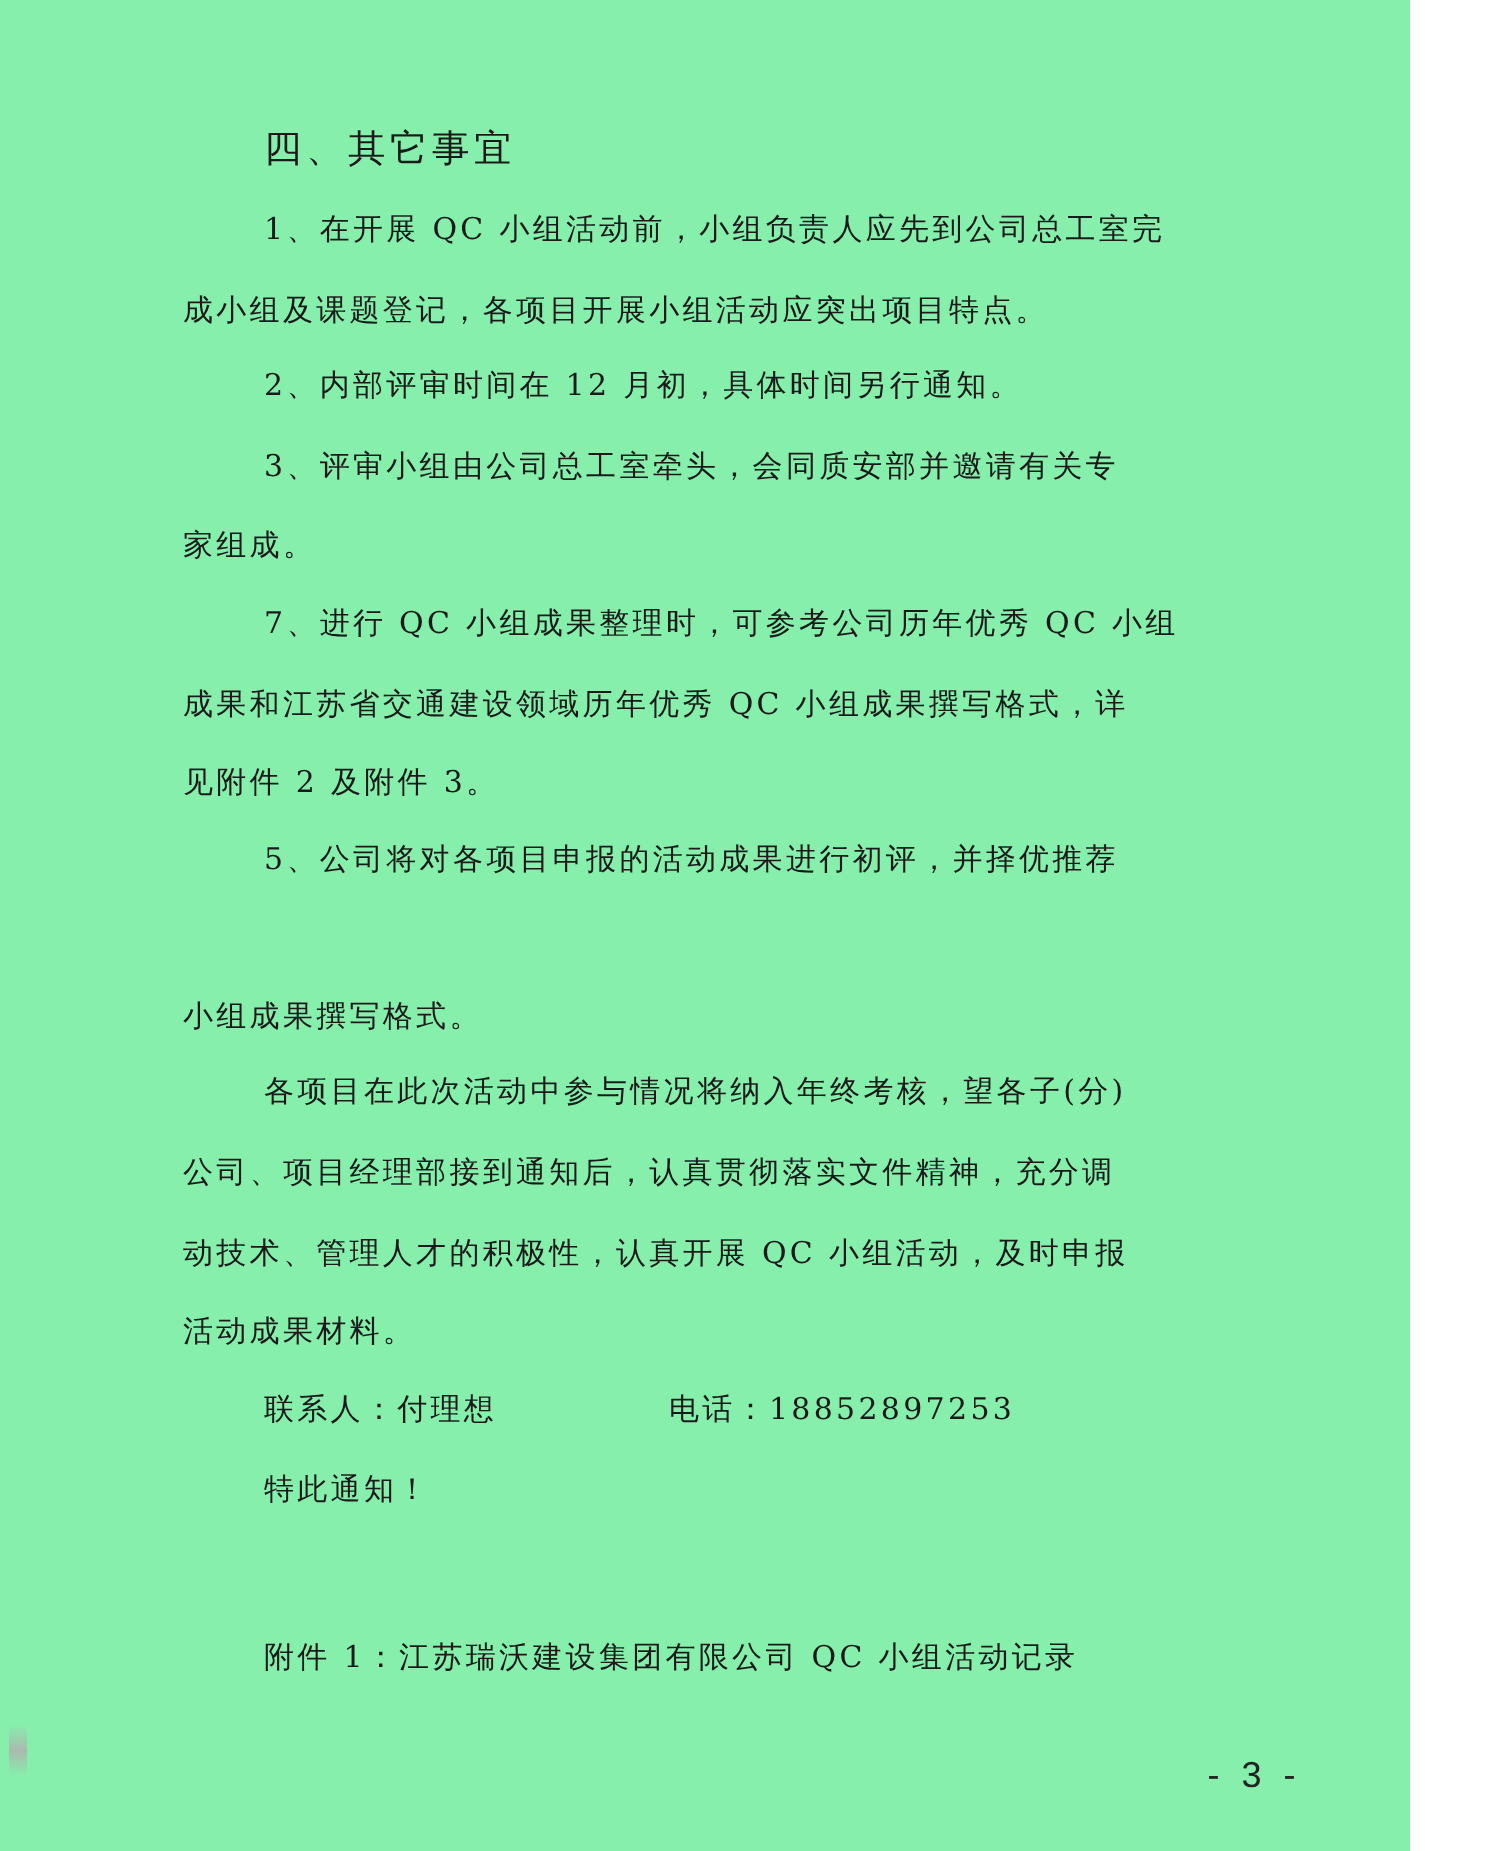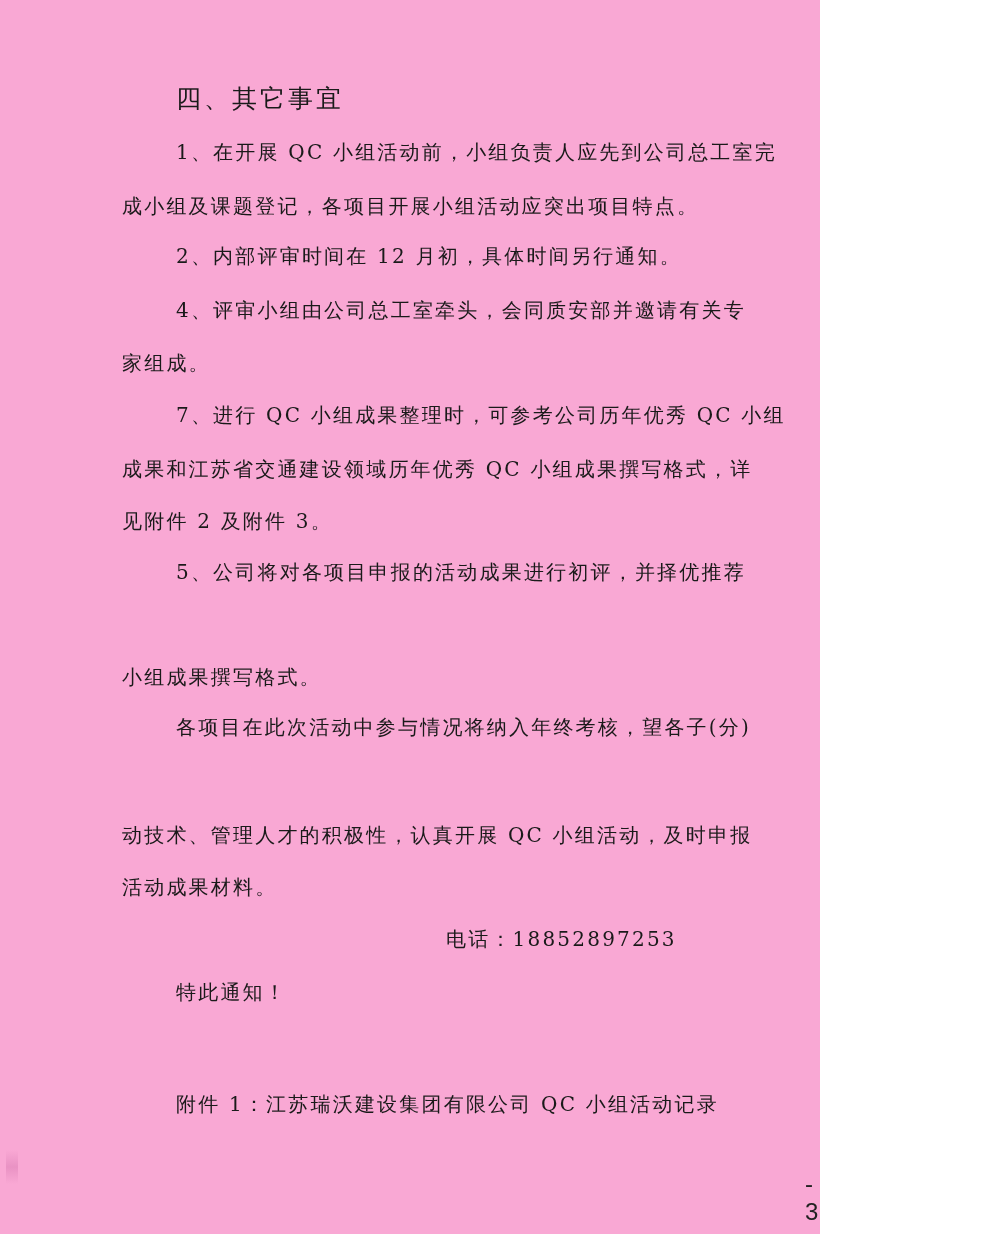--- a/index.html
+++ b/index.html
@@ -1,52 +1,54 @@
 <!DOCTYPE html>
 <html><head>
 <meta charset="utf-8">
 <style>
   html, body { margin: 0; padding: 0; background: #ffffff; }
   body { width: 1000px; height: 1234px; position: relative; overflow: hidden;
          font-family: "DejaVu Serif", "Liberation Serif", serif; color: #1a1a1a; }
-  .page { position: absolute; left: 0; top: 0; width: 820px; height: 1234px; background: #f9a8d4; }
+  .page { position: absolute; left: 0; top: 0; width: 940px; height: 1234px; background: #86efac; }
   .line { position: absolute; left: 0; white-space: nowrap; font-size: 20px; letter-spacing: 2.2px; line-height: 30px; }
   .indent { left: 176px; }
   .flush { left: 122px; text-align: center; }
   .heading { font-size: 25px; letter-spacing: 3px; }
   .page-number { position: absolute; left: 805px; top: 1170px; font-size: 24px; letter-spacing: 4px; font-family: "Liberation Sans", sans-serif; color: #222; }
   .stamp-mark { position: absolute; left: 6px; top: 1150px; width: 12px; height: 34px;
                 background: linear-gradient(180deg, rgba(220,160,200,0.0), rgba(214,120,176,0.45), rgba(220,160,200,0.0)); }
 </style>
 </head>
 <body>
 
 <div class="page">
 
   <div class="line indent heading" style="top:84px">四、其它事宜</div>
 
   <div class="line indent" style="top:137px">1、在开展 QC 小组活动前，小组负责人应先到公司总工室完</div>
   <div class="line flush" style="top:191px">成小组及课题登记，各项目开展小组活动应突出项目特点。</div>
 
   <div class="line indent" style="top:241px">2、内部评审时间在 12 月初，具体时间另行通知。</div>
 
-  <div class="line indent" style="top:295px">4、评审小组由公司总工室牵头，会同质安部并邀请有关专</div>
+  <div class="line indent" style="top:295px">3、评审小组由公司总工室牵头，会同质安部并邀请有关专</div>
   <div class="line flush" style="top:348px">家组成。</div>
 
   <div class="line indent" style="top:400px">7、进行 QC 小组成果整理时，可参考公司历年优秀 QC 小组</div>
   <div class="line flush" style="top:454px">成果和江苏省交通建设领域历年优秀 QC 小组成果撰写格式，详</div>
   <div class="line flush" style="top:506px">见附件 2 及附件 3。</div>
 
   <div class="line indent" style="top:557px">5、公司将对各项目申报的活动成果进行初评，并择优推荐</div>
   <div class="line flush" style="top:662px">小组成果撰写格式。</div>
 
   <div class="line indent" style="top:712px">各项目在此次活动中参与情况将纳入年终考核，望各子(分)</div>
+  <div class="line flush" style="top:766px">公司、项目经理部接到通知后，认真贯彻落实文件精神，充分调</div>
   <div class="line flush" style="top:820px">动技术、管理人才的积极性，认真开展 QC 小组活动，及时申报</div>
   <div class="line flush" style="top:872px">活动成果材料。</div>
 
+  <div class="line indent" style="top:924px">联系人：付理想</div>
   <div class="line" style="top:924px; left:446px">电话：18852897253</div>
 
   <div class="line indent" style="top:977px">特此通知！</div>
 
   <div class="line indent" style="top:1089px">附件 1：江苏瑞沃建设集团有限公司 QC 小组活动记录</div>
 
   <div class="stamp-mark"></div>
 
   <div class="page-number">- 3 -</div>
 </div>

